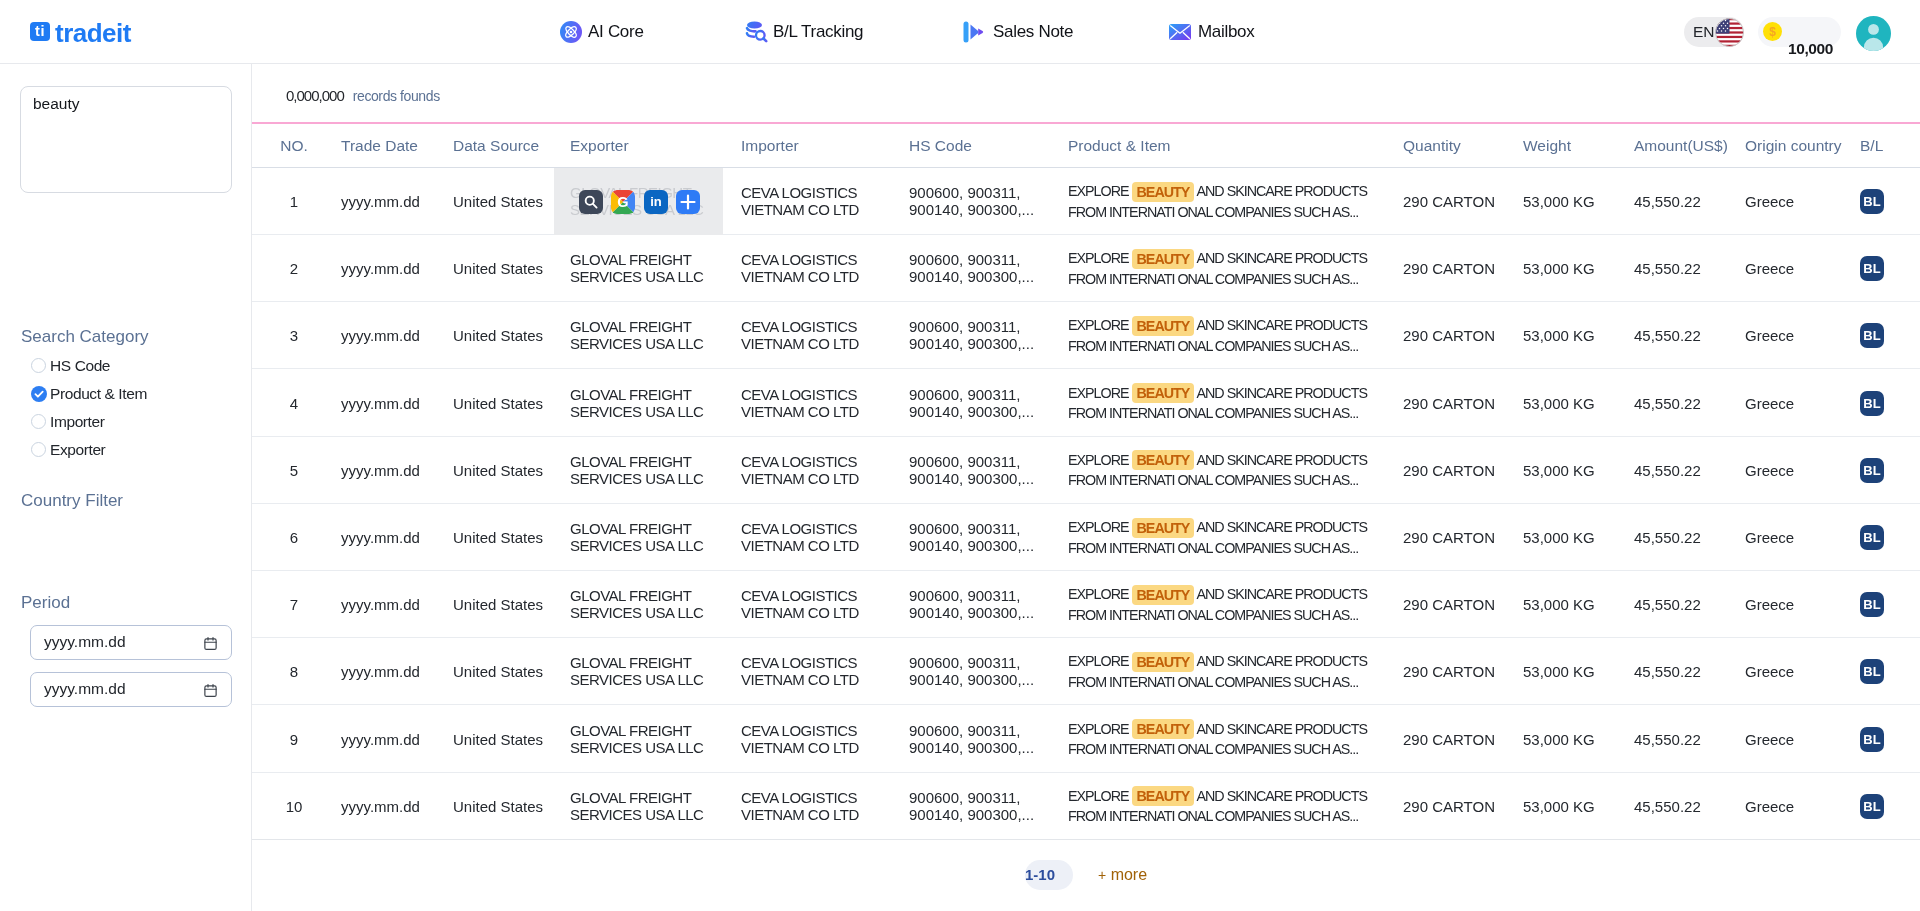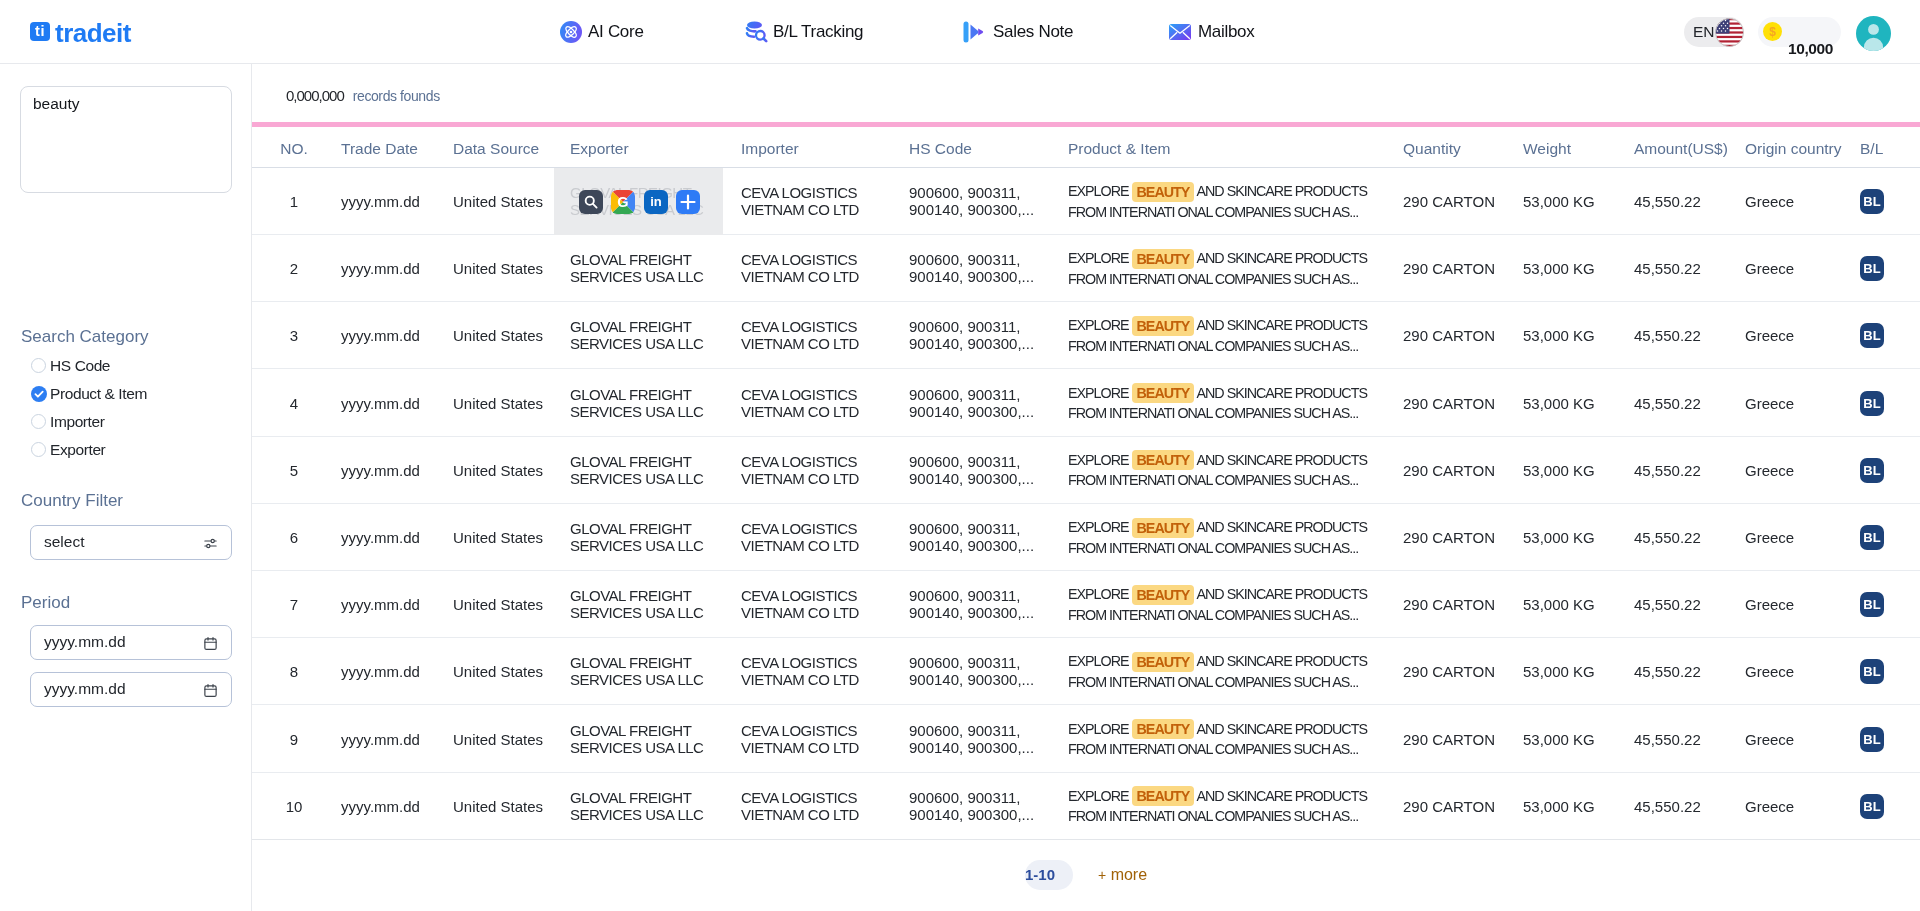--- a/index.html
+++ b/index.html
@@ -48,21 +48,21 @@
   .selbox span.txt { position:absolute; left:13px; top:7px; font-size:15.5px; color:#22262c; }
   .datebox { position:absolute; left:30px; width:202px; height:35px;
     border:1px solid #b6c2d8; border-radius:7px; }
   .datebox span.txt { position:absolute; left:13px; top:7px; font-size:15.5px; color:#22262c;}
   .icon-right { position:absolute; right:13px; top:10px; height:15px; }
   
   .main { position:absolute; left:252px; top:64px; width:1668px; height:847px; }
   .records { position:absolute; left:34px; top:23px; font-size:15px; color:#24272c; letter-spacing:-1px; }
   .records span { color:#5b7193; font-size:14px; margin-left:9px; letter-spacing:-0.4px; }
   .thead { position:absolute; left:0; top:58px; width:1668px; height:46px;
-    border-top:5px solid #f9a8d4; border-bottom:1px solid #d9dee6; }
+    border-top:2px solid #f9a8d4; border-bottom:1px solid #d9dee6; }
   .th { position:absolute; top:13px; font-size:15.5px; font-weight:500;
     color:#5b7193; white-space:nowrap; }
   .row { position:absolute; left:0; width:1668px; height:67px;
     border-bottom:1px solid #e9ecf0; font-size:15px; color:#24282e; }
   .c { position:absolute; white-space:nowrap; }
   .c2 { position:absolute; line-height:17px; white-space:nowrap; letter-spacing:-0.5px; }
   .no { position:absolute; left:16px; width:52px; text-align:center; }
   .hl { background:#fbd882; color:#c2610a; border-radius:4px;
     padding:1.5px 5px 2.5px; font-weight:600; }
   .pr { font-size:14.3px; letter-spacing:-1px; }
@@ -213,28 +213,20 @@
     </div>
 <div class="radio-row" style="top:350px">
       <div class="radio"></div>
       <span class="radio-lbl">Importer</span>
     </div>
 <div class="radio-row" style="top:378px">
       <div class="radio"></div>
       <span class="radio-lbl">Exporter</span>
     </div>
 <div class="sec-lbl" style="top:427px">Country Filter</div>
-<div class="selbox">
-      <span class="txt">select</span>
-      <span class="icon-right"><svg width="15" height="15" viewBox="0 0 24 24" fill="none" stroke="#3d434c" stroke-width="1.9" stroke-linecap="round">
-<path d="M3 8 h18 M3 16 h18"></path>
-<circle cx="15.5" cy="8" r="2.6" fill="#fff"></circle>
-<circle cx="8.5" cy="16" r="2.6" fill="#fff"></circle>
-</svg></span>
-    </div>
 <div class="sec-lbl" style="top:529px">Period</div>
 <div class="datebox" style="top:561px">
       <span class="txt">yyyy.mm.dd</span>
       <span class="icon-right"><svg width="15" height="15" viewBox="0 0 24 24" fill="none" stroke="#3d434c" stroke-width="1.9" stroke-linecap="round" stroke-linejoin="round">
 <rect x="3" y="4.5" width="18" height="17" rx="2.5"></rect>
 <path d="M8 2.5 v4 M16 2.5 v4 M3 10 h18"></path>
 </svg></span>
     </div>
 <div class="datebox" style="top:608px">
       <span class="txt">yyyy.mm.dd</span>

